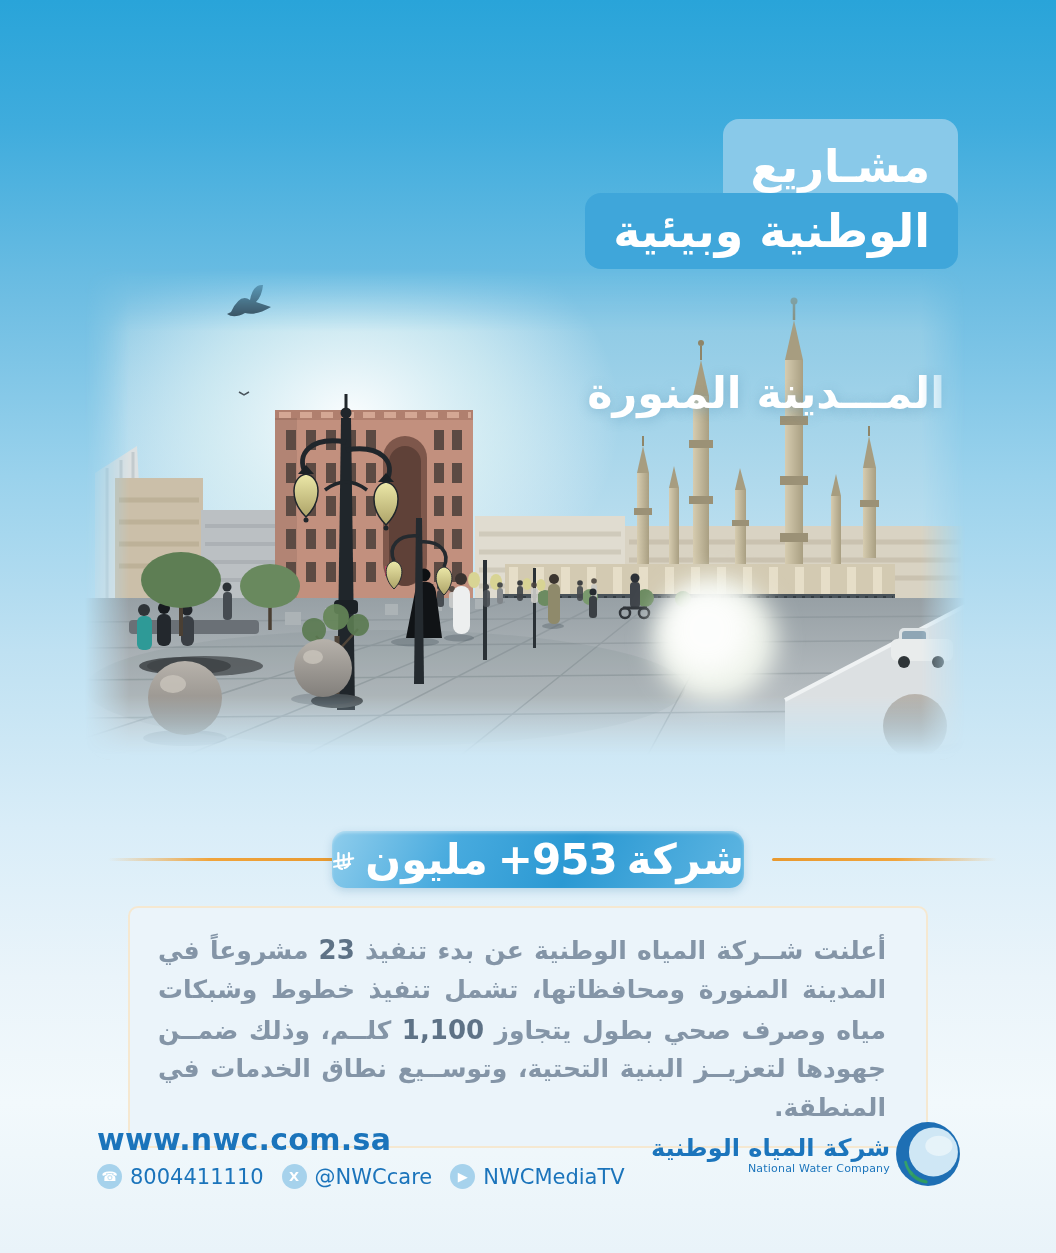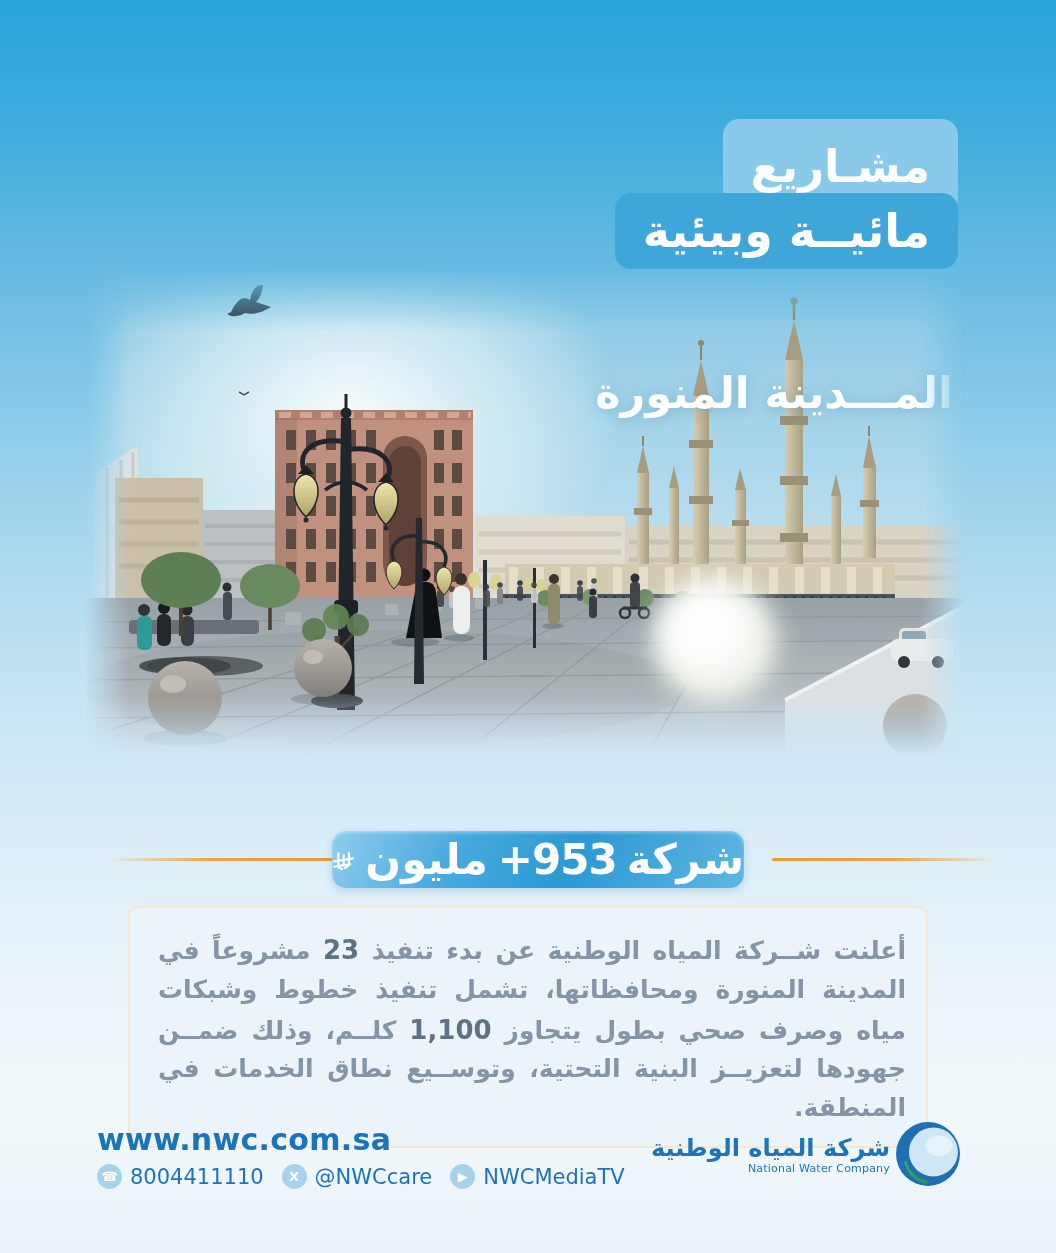--- a/index.html
+++ b/index.html
@@ -23,21 +23,21 @@
     border-radius:26px;overflow:hidden;
     mask-image:linear-gradient(180deg,transparent 0%,#000 13%,#000 87%,transparent 99%),
                linear-gradient(90deg,transparent 0%,#000 5%,#000 95%,transparent 100%);
     mask-composite:intersect;
     -webkit-mask-image:linear-gradient(180deg,transparent 0%,#000 13%,#000 87%,transparent 99%),
                linear-gradient(90deg,transparent 0%,#000 5%,#000 95%,transparent 100%);
     -webkit-mask-composite:source-in;
   }
   .photo svg{display:block;width:880px;height:492px;}
   .photo-title{
-    position:absolute;top:100px;right:12px;direction:rtl;
+    position:absolute;top:100px;right:20px;direction:rtl;
     color:#fff;font-size:43px;font-weight:bold;
     text-shadow:0 2px 12px rgba(90,150,185,.45);
   }
   
   .cost-line{position:absolute;top:858px;height:3px;border-radius:2px;}
   .cost-line-left{left:108px;width:225px;
     background:linear-gradient(90deg,rgba(240,164,60,0),#F0A43C 45%,#E8992F);}
   .cost-line-right{left:772px;width:225px;
     background:linear-gradient(270deg,rgba(240,164,60,0),#F0A43C 45%,#E8992F);}
   .cost-badge{
@@ -47,21 +47,21 @@
     background:linear-gradient(115deg,#8FCDEC 0%,#47AADE 30%,#2B99D3 58%,#5FB6E2 100%);
     box-shadow:inset 0 2px 3px rgba(255,255,255,.35), 0 3px 8px rgba(60,130,175,.25);
   }
   .cost-prefix,.cost-suffix{font-size:42px;font-weight:bold;line-height:1;}
   .cost-num{font-size:42px;font-weight:bold;line-height:1;letter-spacing:-1px;}
   .riyal-icon{width:30px;height:32px;margin-top:4px;}
   
   .desc-box{
     position:absolute;left:128px;top:906px;width:800px;min-height:176px;box-sizing:border-box;
     background:#EBF4FA;border:2px solid #F5E8D1;border-radius:10px;
-    padding:22px 20px 18px 28px;
+    padding:22px 40px 18px 28px;
   }
   .desc-box p{
     margin:0;direction:rtl;text-align:justify;
     font-size:25px;font-weight:bold;color:#8495A7;line-height:1.55;
   }
   .desc-box b.num{color:#5E7286;font-size:26px;}
   
   .footer{position:absolute;left:0;right:0;top:1120px;height:90px;}
   .contact{position:absolute;left:97px;top:2px;}
   .website{color:#1B74BB;font-size:30px;font-weight:bold;letter-spacing:.3px;}
@@ -80,21 +80,21 @@
 </style>
 </head>
 <body>
 
 <div class="canvas">
 
   <div class="badge badge1">
     <span>مشـاريع</span>
   </div>
   <div class="badge badge2">
-    <span>مائيــة وبيئية</span>
+    <span>الوطنية وبيئية</span>
   </div>
 
   <div class="photo">
     <svg viewBox="0 0 880 492" preserveAspectRatio="none">
       <defs>
         <linearGradient id="sky" x1="0" y1="0" x2="0" y2="1">
           <stop offset="0" stop-color="#85C6E3"></stop>
             <stop offset=".6" stop-color="#AFD9EC"></stop>
             <stop offset="1" stop-color="#C9E5F2"></stop>
         </linearGradient>

